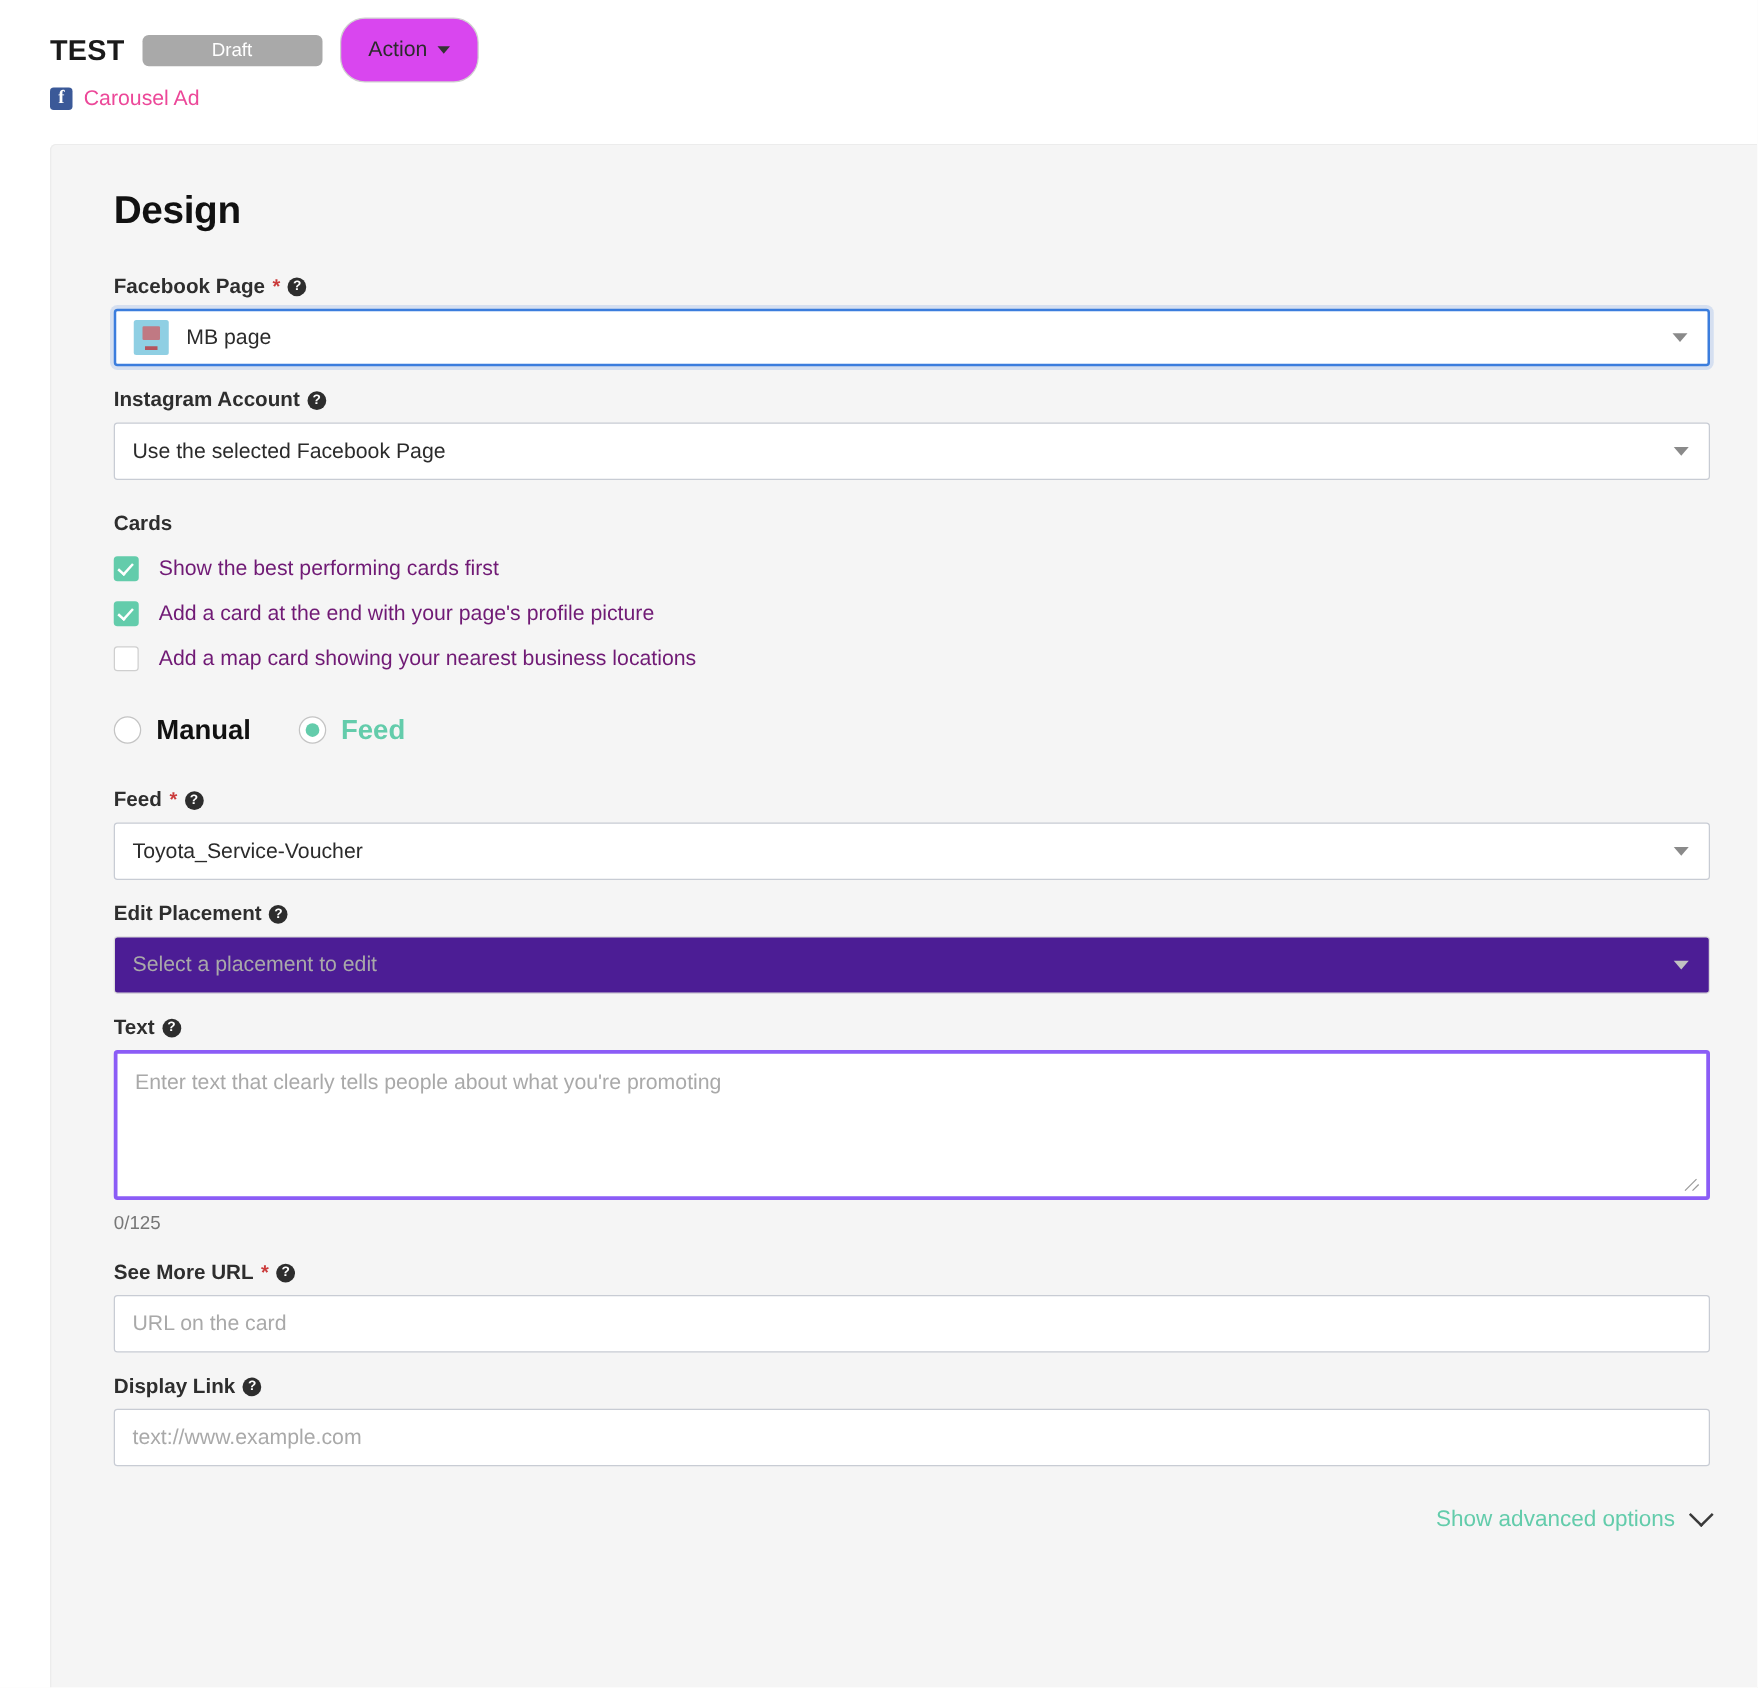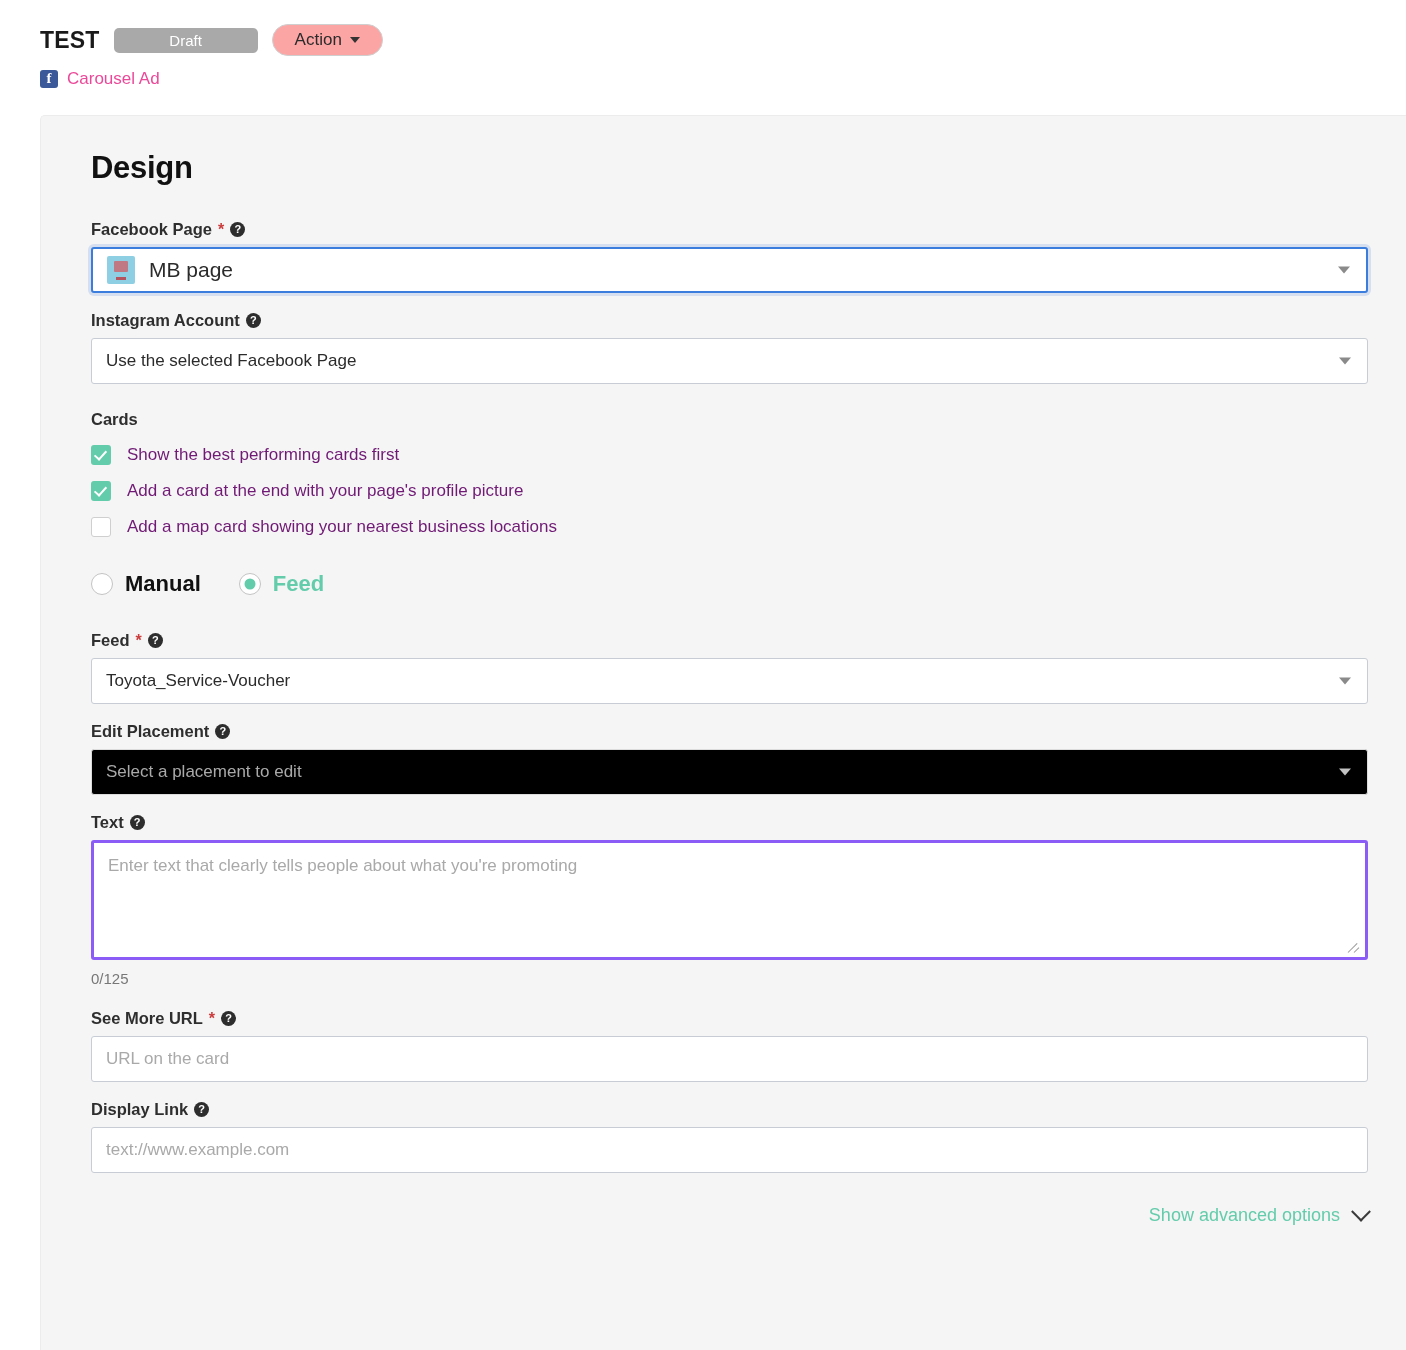--- a/index.html
+++ b/index.html
@@ -45,25 +45,25 @@
     color: #ffffff;
     font-size: 15px;
     font-weight: normal;
     padding: 0 14px;
   }
   .action-btn {
     display: inline-flex;
     align-items: center;
     justify-content: center;
     gap: 8px;
-    height: 32px;
+    height: 52px;
     padding: 0 22px;
     border: 1px solid #cfcfcf;
     border-radius: 20px;
-    background: #fca5a5;
+    background: #d946ef;
     color: #2b2b2b;
     font-size: 17px;
     cursor: pointer;
   }
   .caret-down {
     width: 0; height: 0;
     border-left: 5px solid transparent;
     border-right: 5px solid transparent;
     border-top: 6px solid #333;
     display: inline-block;
@@ -152,21 +152,21 @@
     align-items: center;
     padding: 0 14px;
     font-size: 17px;
     color: #2b2b2b;
   }
   .control.focused {
     border: 2px solid #3b7ddd;
     box-shadow: 0 0 0 3px rgba(70,130,220,0.18);
   }
   .control.disabled {
-    background: #000000;
+    background: #4c1d95;
     border-color: #dcdcdc;
     color: #a6a6a6;
   }
   .control .placeholder { color: #a9a9a9; }
   .select-caret {
     position: absolute;
     right: 16px;
     top: 50%;
     transform: translateY(-50%);
     width: 0; height: 0;
@@ -193,21 +193,21 @@
     opacity: 0.85;
     border-radius: 1px;
   }
   .page-thumb::after {
     content: "";
     position: absolute;
     left: 9px; bottom: 4px;
     width: 10px; height: 3px;
     background: #b4545e;
   }
-  .page-name { font-size: 21px; color: #2b2b2b; }
+  .page-name { font-size: 17px; color: #2b2b2b; }
 
   
   .section-label {
     font-size: 16.5px;
     font-weight: bold;
     color: #2e2e2e;
     margin: 26px 0 16px 0;
   }
   .check-row {
     display: flex;

